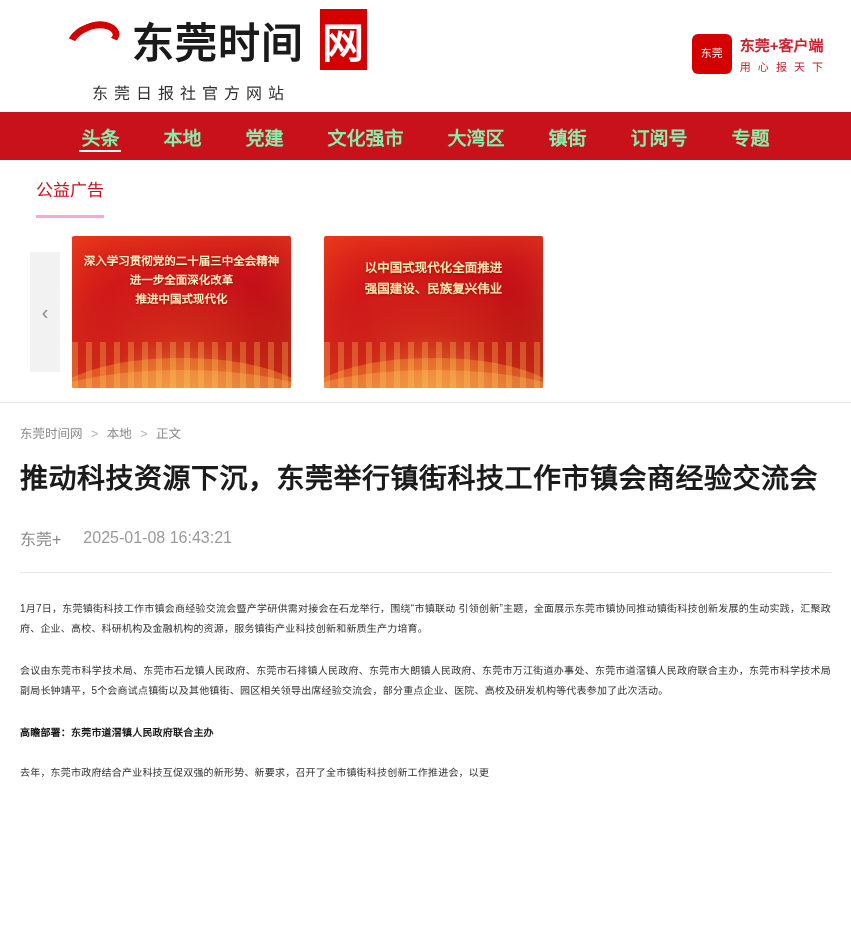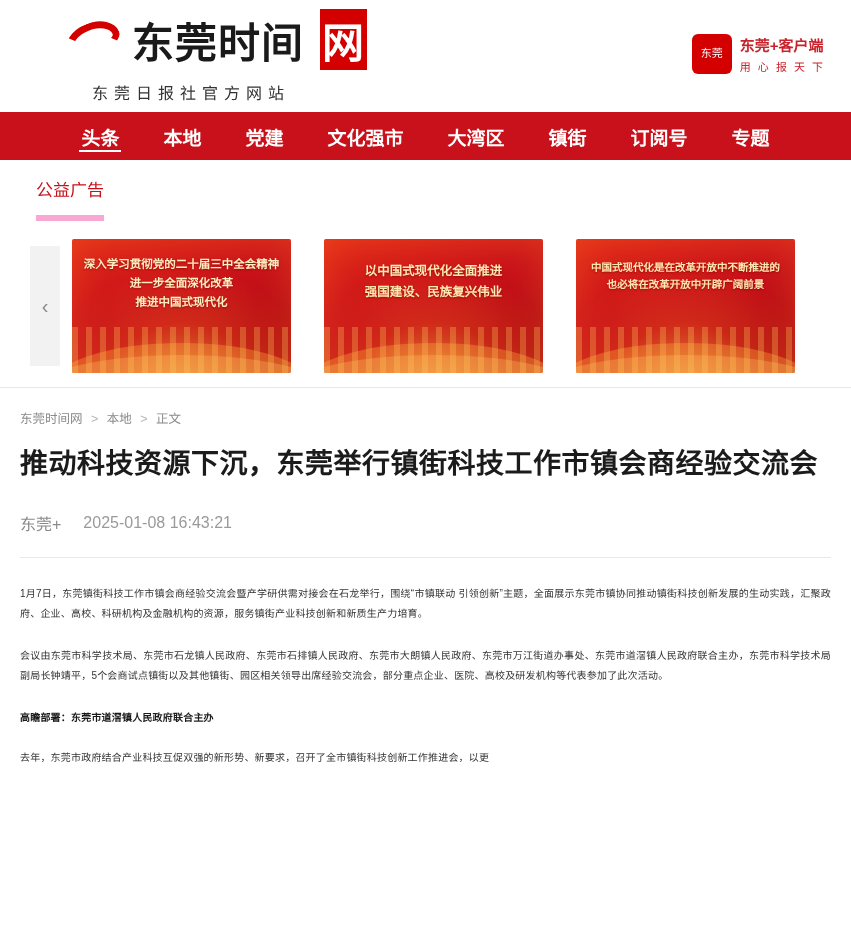--- a/index.html
+++ b/index.html
@@ -92,21 +92,21 @@
   
   .nav-bar {
     background: #c8111a;
     height: 48px;
     display: flex;
     align-items: stretch;
     justify-content: center;
     gap: 0;
   }
   .nav-item {
-    color: #ffffff;
+    color: #86efac;
     font-size: 19px;
     font-weight: 700;
     padding: 0 22px;
     display: flex;
     align-items: center;
     position: relative;
     cursor: pointer;
     white-space: nowrap;
   }
   .nav-item.active::after {
@@ -126,21 +126,21 @@
   .ad-tabs {
     display: flex;
     align-items: center;
     padding: 16px 36px 0 36px;
   }
   .ad-tab {
     font-size: 17px;
     color: #c8111a;
     font-weight: 500;
     padding-bottom: 14px;
-    border-bottom: 6px solid #f9a8d4;
+    border-bottom: 3px solid #f9a8d4;
     cursor: pointer;
   }
   .ad-row {
     display: flex;
     align-items: center;
     padding: 18px 30px 0 30px;
     gap: 12px;
   }
   .ad-arrow {
     width: 30px; height: 120px;
@@ -149,21 +149,21 @@
     align-items: center;
     justify-content: center;
     color: #888;
     font-size: 20px;
     cursor: pointer;
     flex: 0 0 auto;
   }
   .ad-cards { display: flex; gap: 33px; }
   .ad-card {
     width: 219px;
-    height: 134px;
+    height: 152px;
     border-radius: 2px;
     position: relative;
     overflow: hidden;
     cursor: pointer;
     background: linear-gradient(160deg, #e02718 0%, #c8111a 45%, #a5090f 100%);
     box-shadow: inset 0 0 40px rgba(255,120,40,0.35);
   }
   .ad-card .glow {
     position: absolute; inset: 0;
     background: radial-gradient(circle at 50% 120%, rgba(255,196,80,0.75) 0%, rgba(255,120,30,0.25) 40%, rgba(200,17,26,0) 70%);
@@ -308,28 +308,20 @@
 推进中国式现代化</span>
         </div>
         <div class="ad-card c2">
           <span class="glow"></span>
             <span class="wave2"></span>
             <span class="wave"></span>
             <span class="skyline"></span>
           <span class="txt" style="white-space:pre-line">以中国式现代化全面推进
 强国建设、民族复兴伟业</span>
         </div>
-        <div class="ad-card c3">
-          <span class="glow"></span>
-            <span class="wave2"></span>
-            <span class="wave"></span>
-            <span class="skyline"></span>
-          <span class="txt" style="white-space:pre-line">中国式现代化是在改革开放中不断推进的
-也必将在改革开放中开辟广阔前景</span>
-        </div>
       </div>
     </div>
   </div>
 
   <div class="article">
     <div class="breadcrumb">
       <a>东莞时间网</a>
       <span class="sep">&gt;</span>
       <a>本地</a>
       <span class="sep">&gt;</span>

